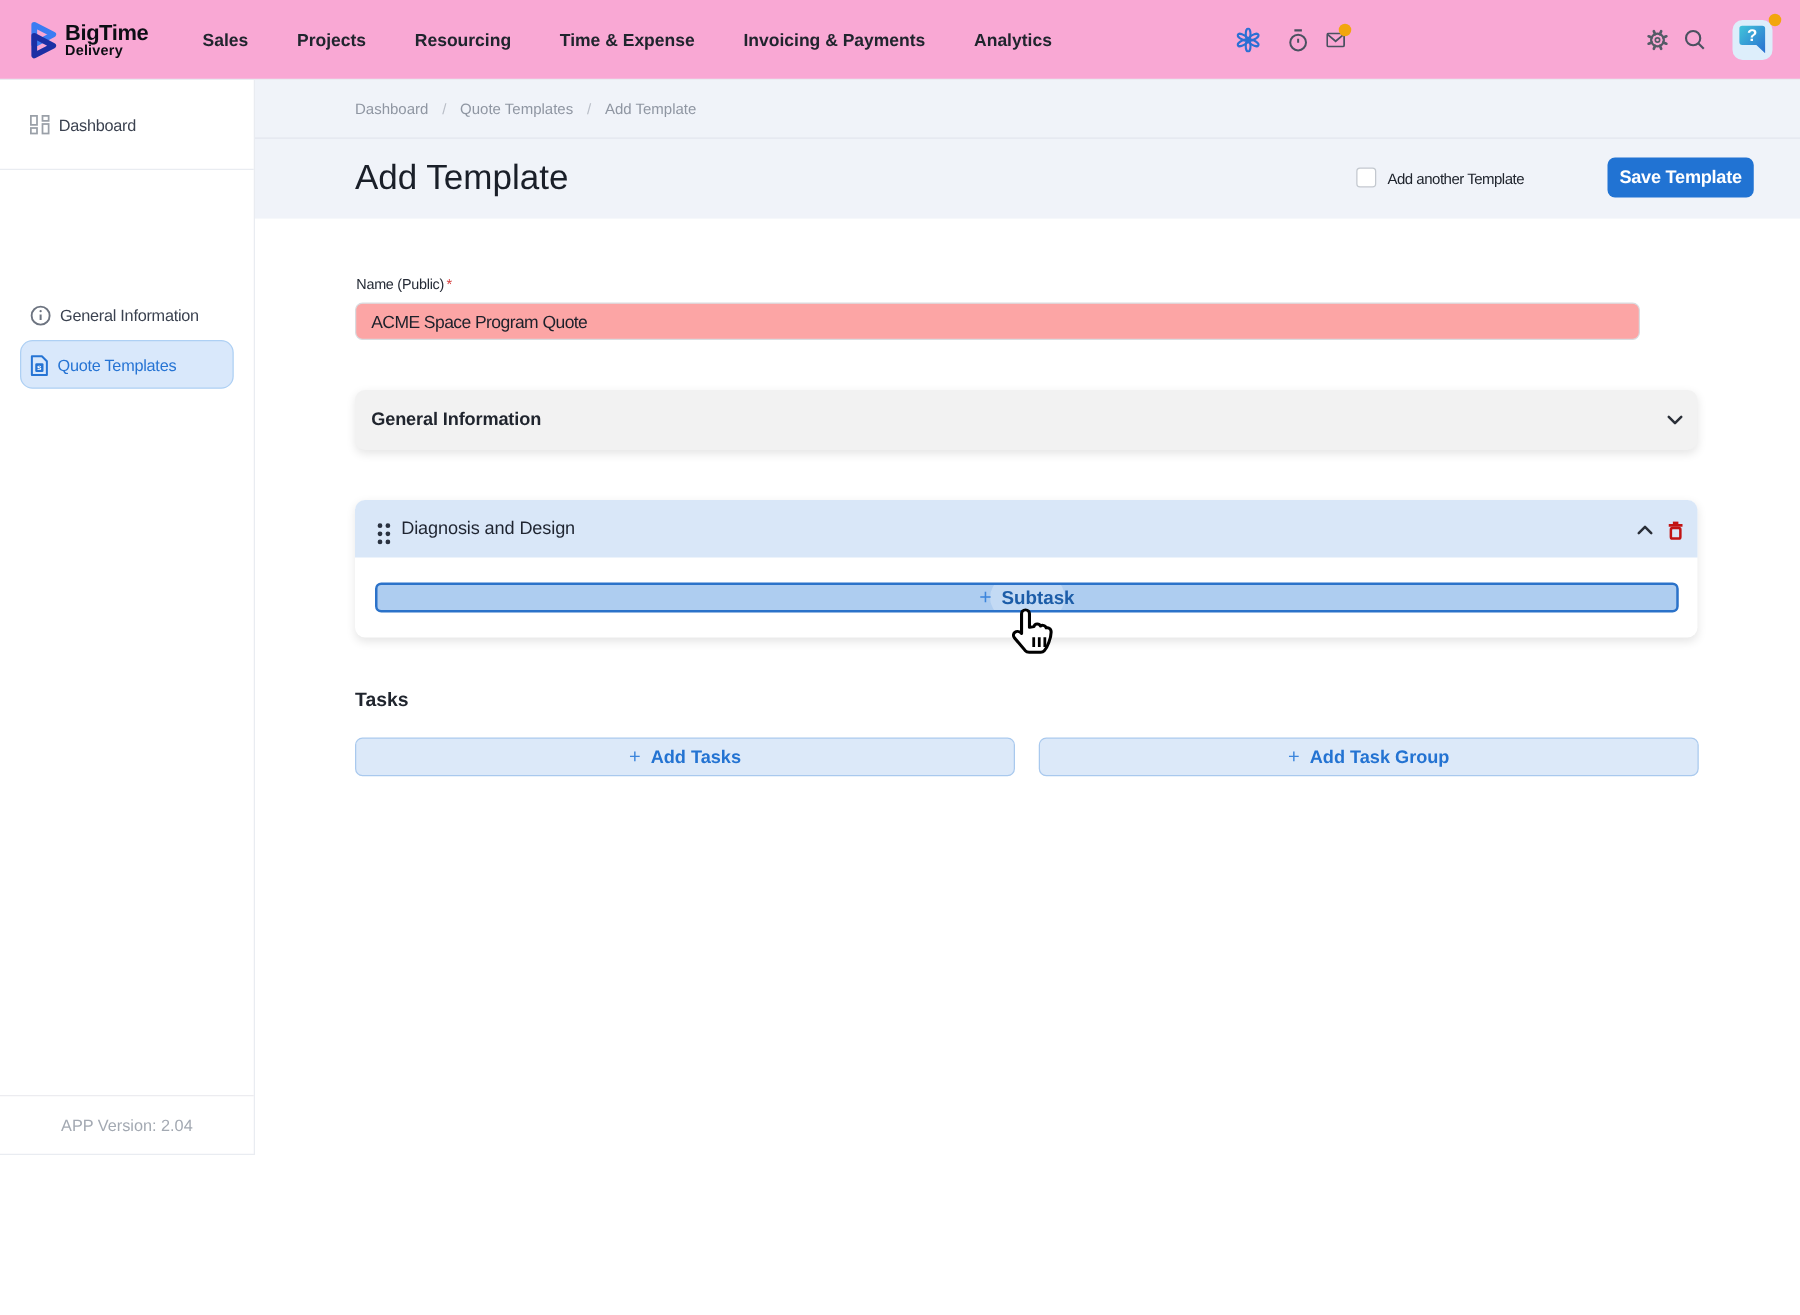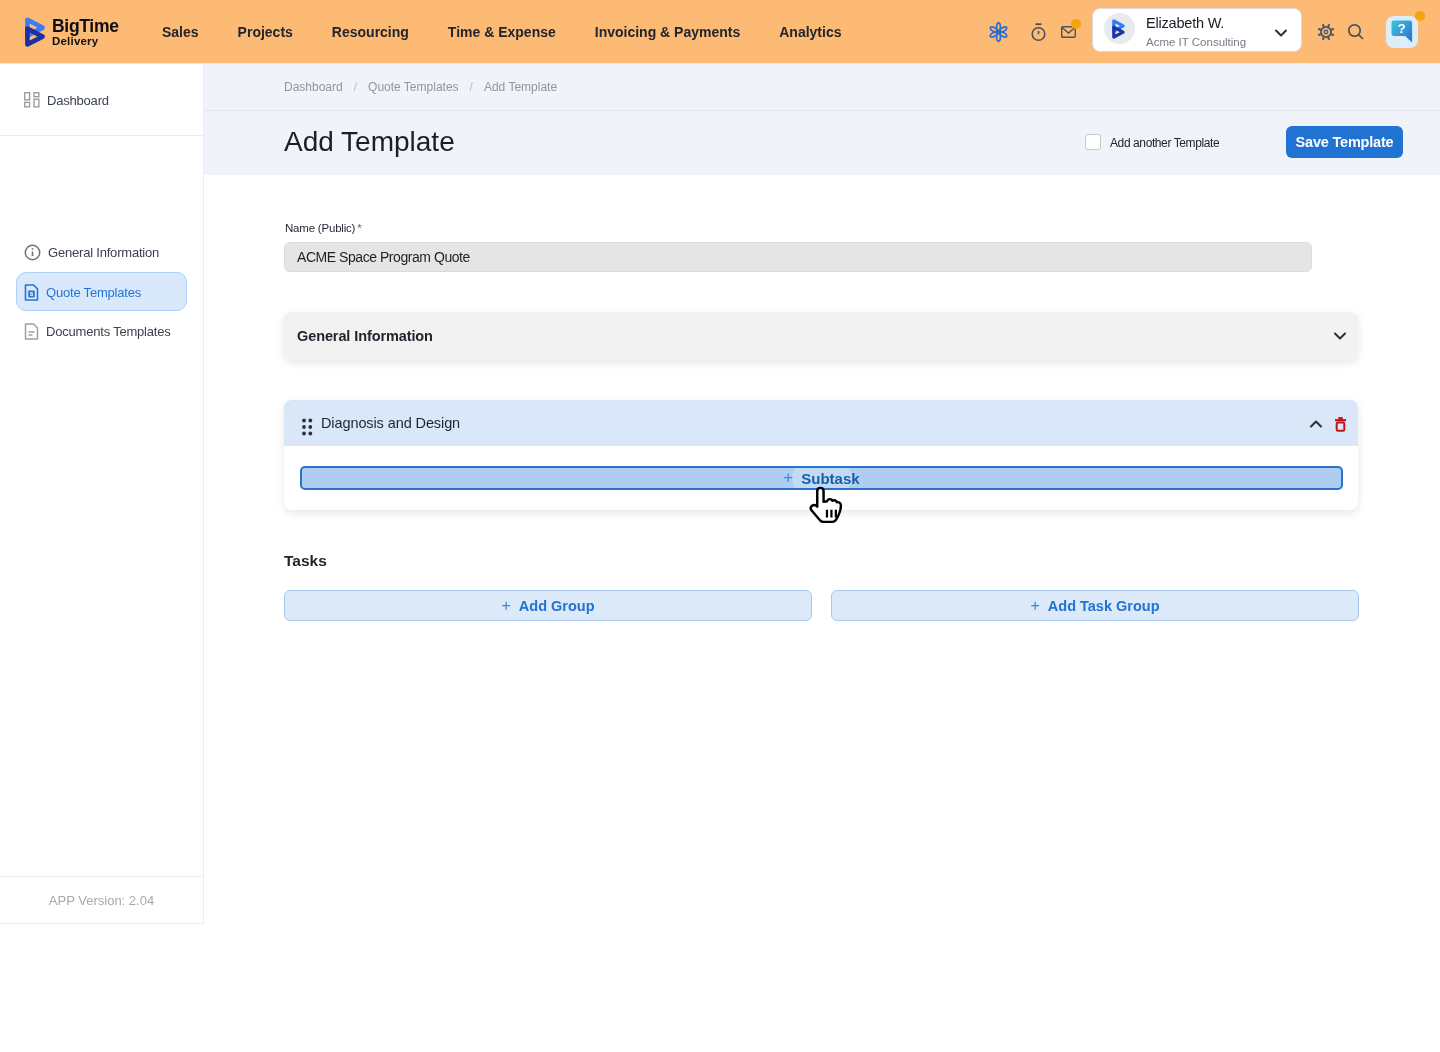--- a/index.html
+++ b/index.html
@@ -1,19 +1,19 @@
 <!DOCTYPE html>
 <html><head>
 <meta charset="utf-8">
 <style>
 * { margin:0; padding:0; box-sizing:border-box; }
 html,body { width:1440px; height:1052px; background:#fff; font-family:"Liberation Sans", sans-serif; position:relative; overflow:hidden; }
 
 
-.topbar { position:absolute; left:0; top:0; width:1440px; height:64px; background:#fdba74; border-bottom:1px solid #e9ecf1; z-index:5;text-align:center; }
+.topbar { position:absolute; left:0; top:0; width:1440px; height:64px; background:#f9a8d4; border-bottom:1px solid #e9ecf1; z-index:5;text-align:center; }
 .logo-mark { position:absolute; left:24px; top:15px; }
 .logo-big { position:absolute; left:52px; top:16px; font-size:17.5px; font-weight:800; color:#0c0e14; letter-spacing:-0.3px; }
 .logo-del { position:absolute; left:52px; top:35px; font-size:11.5px; font-weight:700; color:#0c0e14; letter-spacing:0.2px; }
 .nav { position:absolute; left:162px; top:0; height:64px; display:flex; align-items:center; gap:39px; }
 .nav span { font-size:14px; font-weight:700; color:#20252e; white-space:nowrap; }
 
 .ic { position:absolute; top:0; }
 .userbox { position:absolute; left:1092px; top:8px; width:210px; height:44px; border:1px solid #d7dbe2; border-radius:8px; background:#fff; }
 .avatar { position:absolute; left:11px; top:4px; width:31px; height:31px; border-radius:50%; background:#e9eaee; display:flex; align-items:center; justify-content:center; }
 .uname { position:absolute; left:53px; top:6px; font-size:14.5px; letter-spacing:-0.2px; color:#181c24; }
@@ -39,21 +39,21 @@
 .crumbrow-border { position:absolute; left:0; top:46px; width:1236px; border-top:1px solid #e2e6ee; }
 .pagetitle { position:absolute; left:80px; top:62px; font-size:28px; font-weight:400; color:#1a1f29; }
 .chk { position:absolute; left:881px; top:70px; width:16px; height:16px; border:1px solid #c3c8cf; border-radius:3px; background:#fff; }
 .chklabel { position:absolute; left:906px; top:72px; font-size:12px; letter-spacing:-0.4px; color:#20252e;text-align:right; }
 .savebtn { position:absolute; left:1038px; top:62px; width:117px; height:32px; background:#2173d3; border-radius:6px; color:#fff; font-size:14.5px; letter-spacing:-0.2px; font-weight:700; display:flex; align-items:center; justify-content:center;margin-left:44px; }
 
 
 .content { position:absolute; left:204px; top:175px; width:1236px; height:877px; background:#fff; }
 .flabel { position:absolute; left:81px; top:47px; font-size:11.5px; letter-spacing:-0.2px; color:#252b36; }
 .flabel .star { color:#d43a3a; margin-left:2px; }
-.finput { position:absolute; left:80px; top:67px; width:1028px; height:30px; border:1px solid #d9dbdf; border-radius:6px; background:#e5e5e5; font-size:14px; letter-spacing:-0.45px; color:#1c212b; display:flex; align-items:center; padding-left:12px; }
+.finput { position:absolute; left:80px; top:67px; width:1028px; height:30px; border:1px solid #d9dbdf; border-radius:6px; background:#fca5a5; font-size:14px; letter-spacing:-0.45px; color:#1c212b; display:flex; align-items:center; padding-left:12px; }
 
 .card1 { position:absolute; left:80px; top:137px; width:1074px; height:48px; background:#f2f2f2; border-radius:8px; box-shadow:0 3px 8px rgba(0,0,0,0.10); }
 .card1 .ttl { position:absolute; left:13px; top:16px; font-size:14.5px; letter-spacing:-0.1px; font-weight:700; color:#20252e; }
 .card1 svg { position:absolute; left:1049px; top:17px; }
 
 .card2 { position:absolute; left:80px; top:225px; width:1074px; height:110px; background:#fff; border-radius:8px; box-shadow:0 3px 8px rgba(0,0,0,0.10); }
 .card2 .hdr { position:absolute; left:0; top:0; width:1074px; height:46px; background:#d9e7f8; border-radius:8px 8px 0 0; }
 .card2 .ttl { position:absolute; left:37px; top:15px; font-size:14.5px; letter-spacing:-0.1px; font-weight:400; color:#1f2531; }
 .subtaskbtn { position:absolute; left:16px; top:66px; width:1043px; height:24px; background:#aecdf0; border:2px solid #2b72c9; border-radius:5px; display:flex; align-items:center; justify-content:center; overflow:hidden; }
 .subtaskbtn .halo { position:absolute; left:50%; top:50%; transform:translate(-50%,-50%); width:60px; height:44px; border-radius:50%; background:rgba(245,250,255,0.30); }
@@ -128,21 +128,21 @@
       </div>
     <svg class="handcur" width="41" height="42" viewBox="0 0 35 38" preserveAspectRatio="none">
       <path d="M12.3 2.6 c1.6 0 2.7 1.2 2.7 2.9 l0 9.8 3.1-0.6 c0.2-1.1 1.1-1.9 2.2-1.9 1 0 1.9 0.6 2.2 1.5 0.5-0.4 1.2-0.6 1.9-0.5 1.1 0.2 1.8 1 2 1.9 0.6-0.2 1.4-0.2 2 0.2 1 0.5 1.4 1.5 1.4 2.8 0 2.3-0.7 5.1-1.6 7.5 -0.7 2-1.8 4.6-3.1 6 -0.6 0.7-1.5 1.1-2.4 1.1 l-7.9 0 c-1.1 0-2.1-0.5-2.8-1.3 l-7.3-9.2 c-0.9-1.2-0.8-2.9 0.3-3.9 1.1-1 2.8-1 3.9 0.1 l0.7 0.7 0-14.2 c0-1.7 1.1-2.9 2.7-2.9 z" fill="#fff" stroke="#000" stroke-width="2.1" stroke-linejoin="round"></path>
       <path d="M17.9 22.5 l0 7 M21.7 22.5 l0 7 M25.5 22.5 l0 7" stroke="#000" stroke-width="1.9" fill="none"></path>
     </svg>
   </div>
 
   <div class="tasks-h">Tasks</div>
   <div class="addbtn addtask">
       <span class="plus">+</span>
-      <span class="txt">Add Group</span>
+      <span class="txt">Add Tasks</span>
     </div>
   <div class="addbtn addgroup">
       <span class="plus">+</span>
       <span class="txt">Add Task Group</span>
     </div>
 </div>
 
 <div class="sidebar">
   <div class="sb-item" style="top:16px;">
     <svg width="16" height="16" viewBox="0 0 16 16">
@@ -165,27 +165,20 @@
     <span class="t">General Information</span>
   </div>
   <div class="sb-sel"></div>
   <div class="sb-item" style="top:208px;">
     <svg width="15" height="17" viewBox="0 0 15 17">
         <path d="M1.5 1 h8 l4 4 v11 h-12 z" fill="none" stroke="#2674d4" stroke-width="1.6" stroke-linejoin="round"></path>
         <rect x="4.2" y="6.5" width="6.6" height="7" rx="1" fill="#2674d4"></rect>
         <text x="7.5" y="12" text-anchor="middle" font-size="6.5" font-weight="bold" fill="#fff" font-family="Liberation Sans">s</text>
       </svg>
     <span class="t" style="color:#2674d4;">Quote Templates</span>
-  </div>
-  <div class="sb-item" style="top:247px;">
-    <svg width="15" height="17" viewBox="0 0 15 17">
-        <path d="M1.5 1 h8 l4 4 v11 h-12 z" fill="none" stroke="#9aa0aa" stroke-width="1.5" stroke-linejoin="round"></path>
-        <path d="M4.5 9 h6 M4.5 12 h4" stroke="#9aa0aa" stroke-width="1.4"></path>
-      </svg>
-    <span class="t">Documents Templates</span>
   </div>
   <div class="sb-appv">APP Version: 2.04</div>
 </div>
 
 <div class="topbar">
   <svg class="logo-mark" width="24" height="34" viewBox="0 0 24 34">
     <path d="M3.4 4.8 L18.6 12.6 L3.4 20.6 Z" fill="none" stroke="#3b7cf2" stroke-width="4.6" stroke-linejoin="round"></path>
     <path d="M3.4 13.6 L18.6 21.6 L3.4 29.4 Z" fill="none" stroke="#1c2fa4" stroke-width="4.6" stroke-linejoin="round"></path>
   </svg>
   <div class="logo-big">BigTime</div>
@@ -218,33 +211,20 @@
       </g>
   </svg>
   <svg class="ic" style="left:1061px; top:26px;" width="15" height="12" viewBox="0 0 15 12">
     <g fill="none" stroke="#4a5160" stroke-width="1.4">
         <rect x="0.7" y="0.7" width="13.6" height="10.6" rx="1.2"></rect>
         <path d="M1 1.5 L7.5 7 L14 1.5"></path>
       </g>
   </svg>
   <div class="maildot"></div>
 
-  <div class="userbox">
-    <div class="avatar">
-      <svg width="17" height="22" viewBox="0 0 24 34">
-        <path d="M3.2 4.5 L17.5 12.2 L3.2 20.2 Z" fill="none" stroke="#2f7ef6" stroke-width="5" stroke-linejoin="round"></path>
-        <path d="M3.2 14 L17.5 21.8 L3.2 29.5 Z" fill="none" stroke="#1d33a8" stroke-width="5" stroke-linejoin="round"></path>
-      </svg>
-    </div>
-    <div class="uname">Elizabeth W.</div>
-    <div class="ucomp">Acme IT Consulting</div>
-    <svg style="position:absolute; left:180px; top:16px;" width="16" height="16" viewBox="0 0 16 16">
-        <path d="M3 5.5 L8 10.5 L13 5.5" fill="none" stroke="#2a2f38" stroke-width="2" stroke-linecap="round" stroke-linejoin="round"></path>
-      </svg>
-  </div>
 
   <svg class="ic" style="left:1316px; top:22px;" width="20" height="20" viewBox="0 0 24 24">
       <g stroke="#545b66" fill="none">
         <circle cx="12" cy="12" r="6.1" stroke-width="2.2"></circle>
         <circle cx="12" cy="12" r="2.1" stroke-width="1.6"></circle>
         <g stroke-width="2.6" stroke-linecap="round">
           <line x1="17.54" y1="14.30" x2="20.50" y2="15.52"></line>
           <line x1="14.30" y1="17.54" x2="15.52" y2="20.50"></line>
           <line x1="9.70" y1="17.54" x2="8.48" y2="20.50"></line>
           <line x1="6.46" y1="14.30" x2="3.50" y2="15.52"></line>

